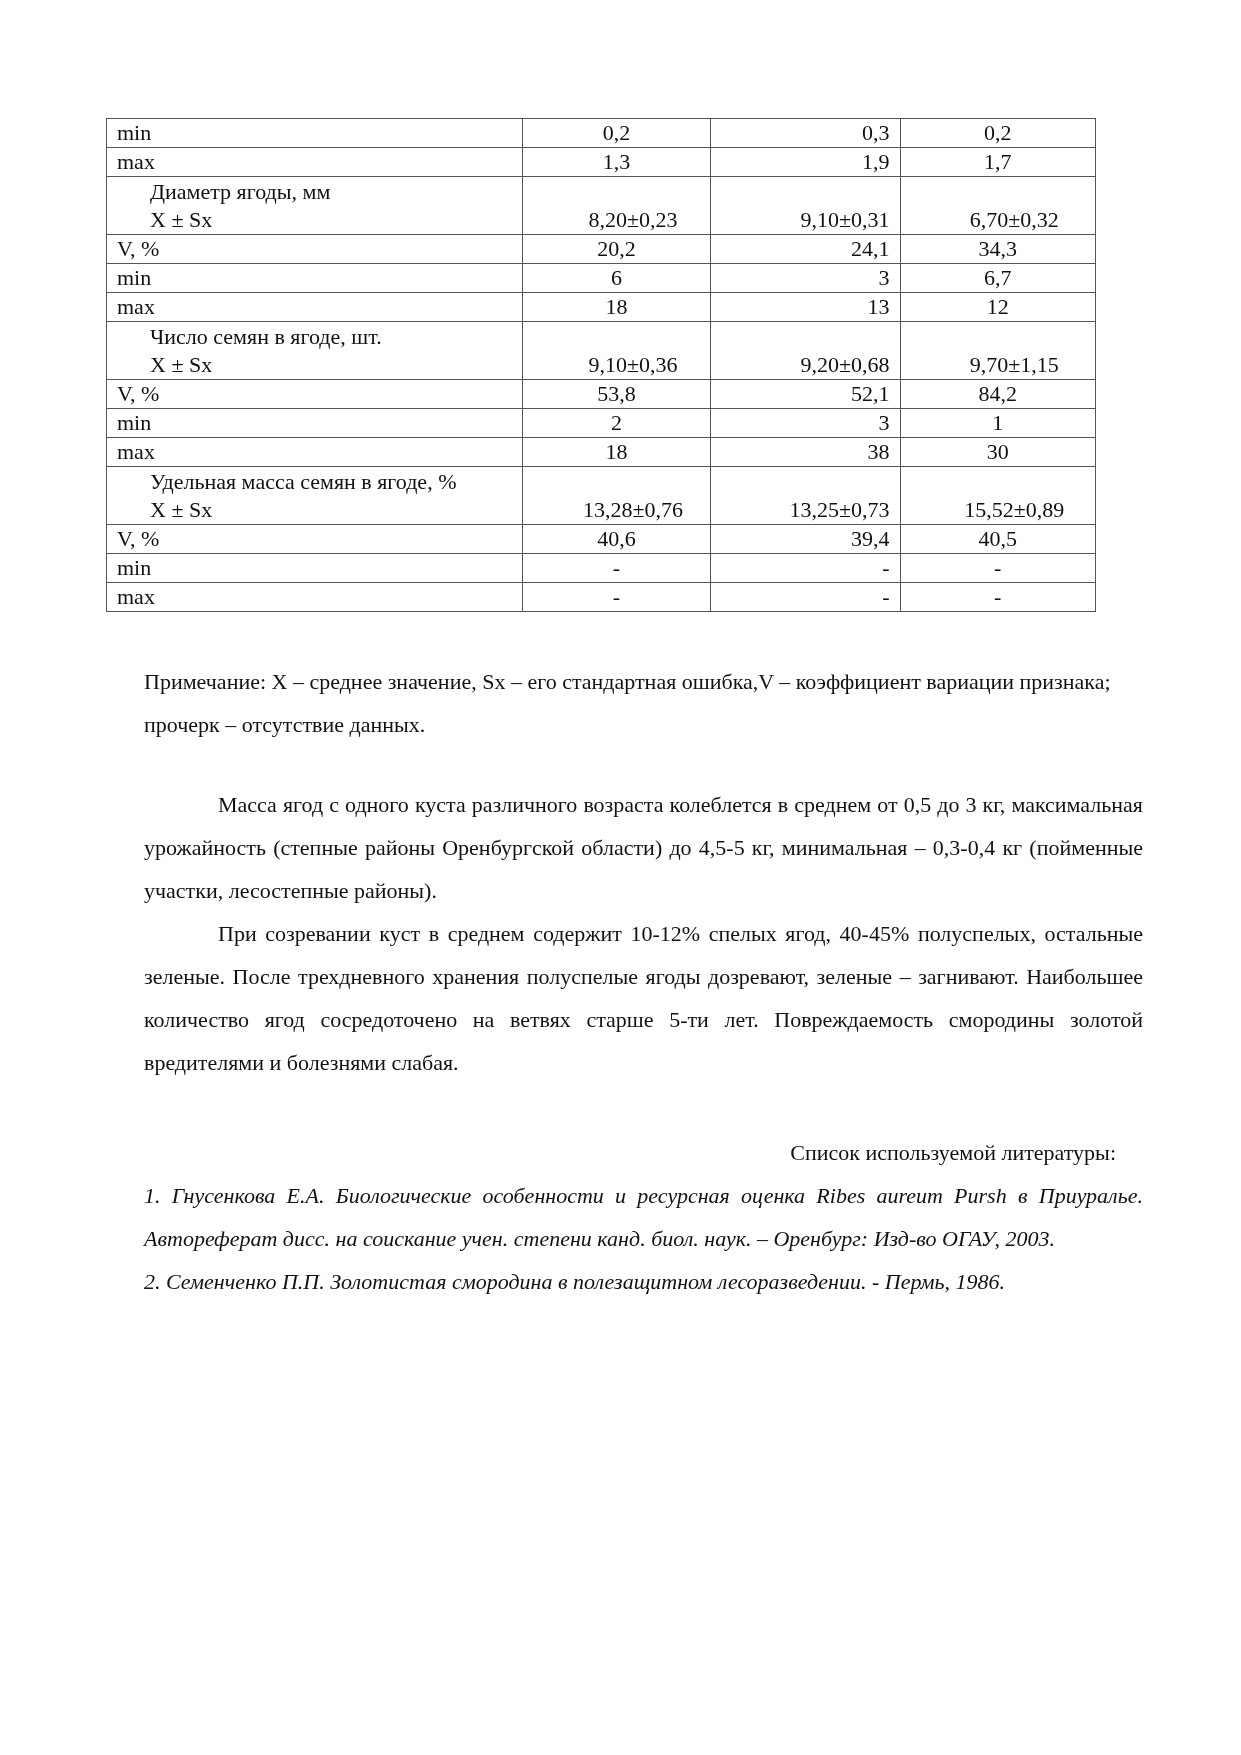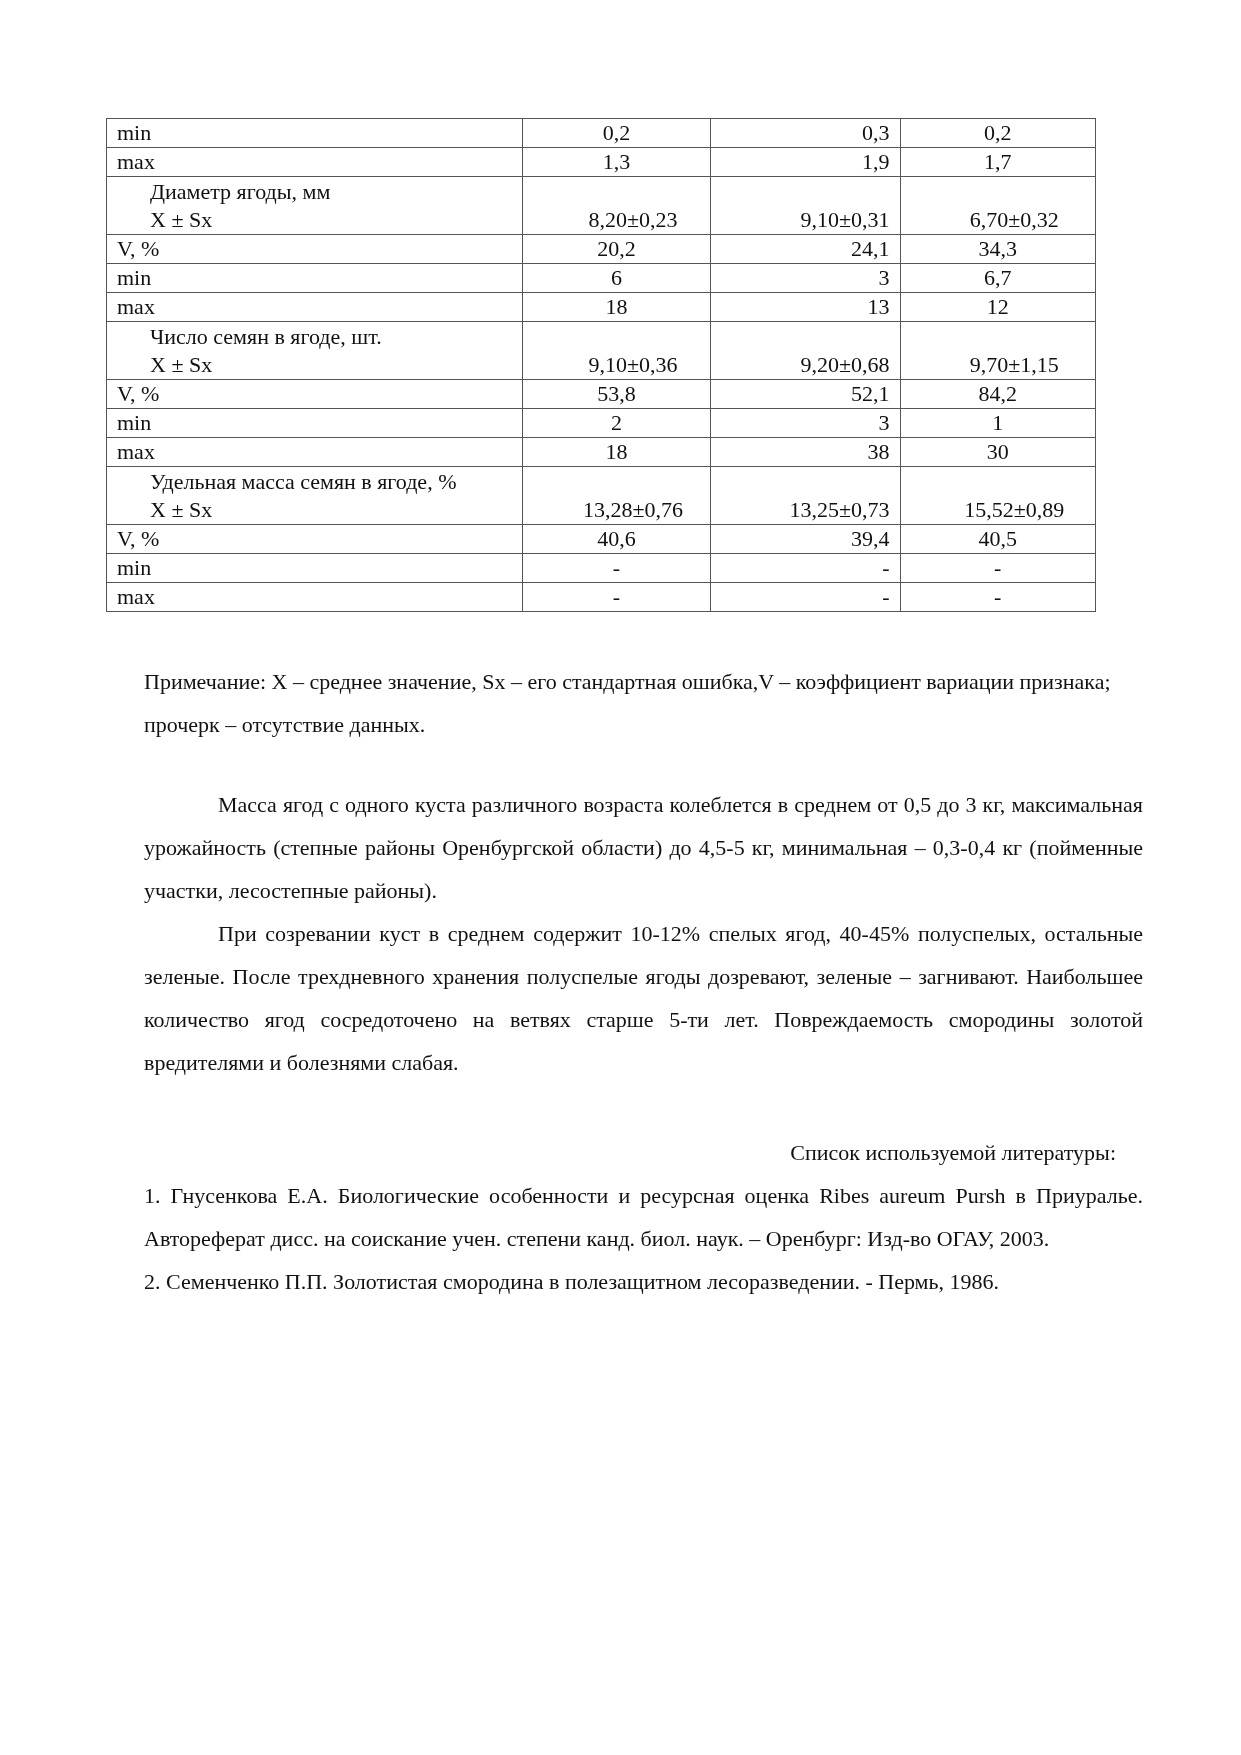--- a/index.html
+++ b/index.html
@@ -25,21 +25,21 @@
   .label .l1, .label .l2 { display: block; }
   .text-block {
     position: absolute; left: 101px; width: 999px;
     font-size: 22px; line-height: 43px; text-align: justify; margin-left: 43px;
   }
   .text-block p { margin: 0; }
   .indent { text-indent: 74px; }
   .note { top: 660px; line-height: 43px; text-align: left; }
   .para { top: 783px; }
   .refs-title { position: absolute; left: 117px; width: 999px; top: 1131px; text-align: right; font-size: 22px; line-height: 43px; }
-  .refs { top: 1174px; }
+  .refs { top: 1174px; font-style: italic; }
 </style>
 </head>
 <body>
 
 <div class="page">
 
   <table class="data">
     <tbody>
       <tr>
         <td class="label">min</td>

